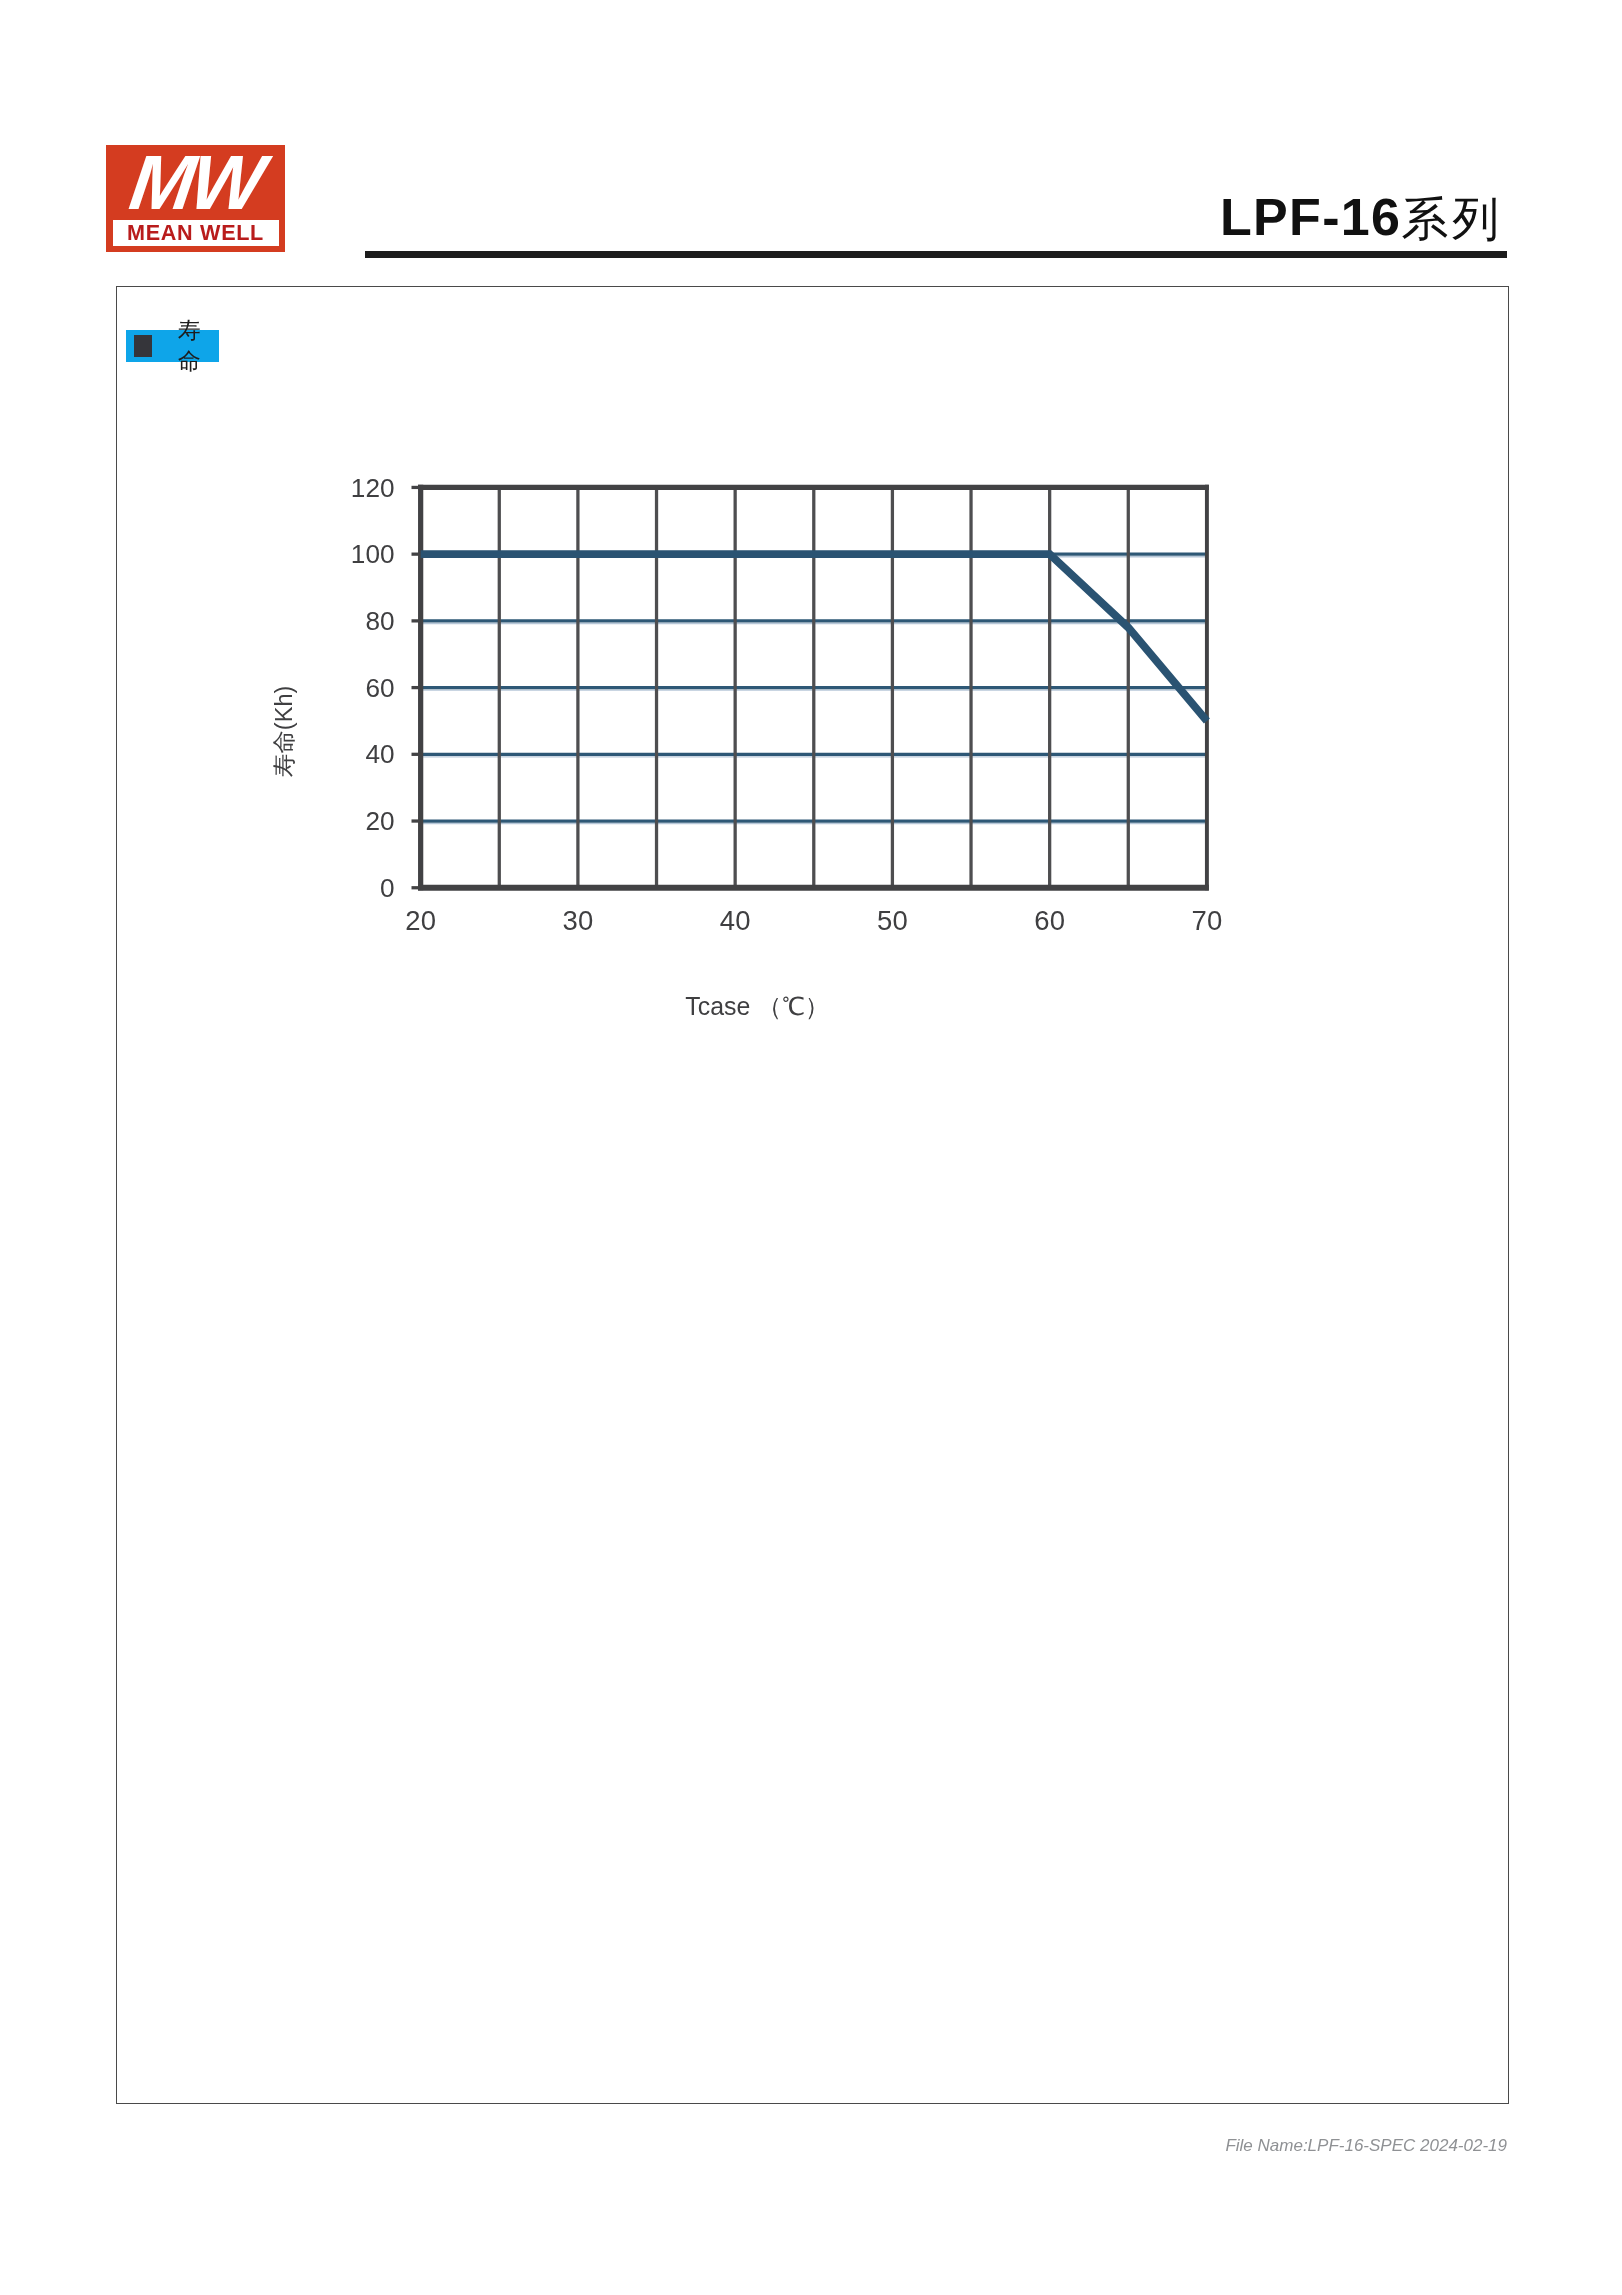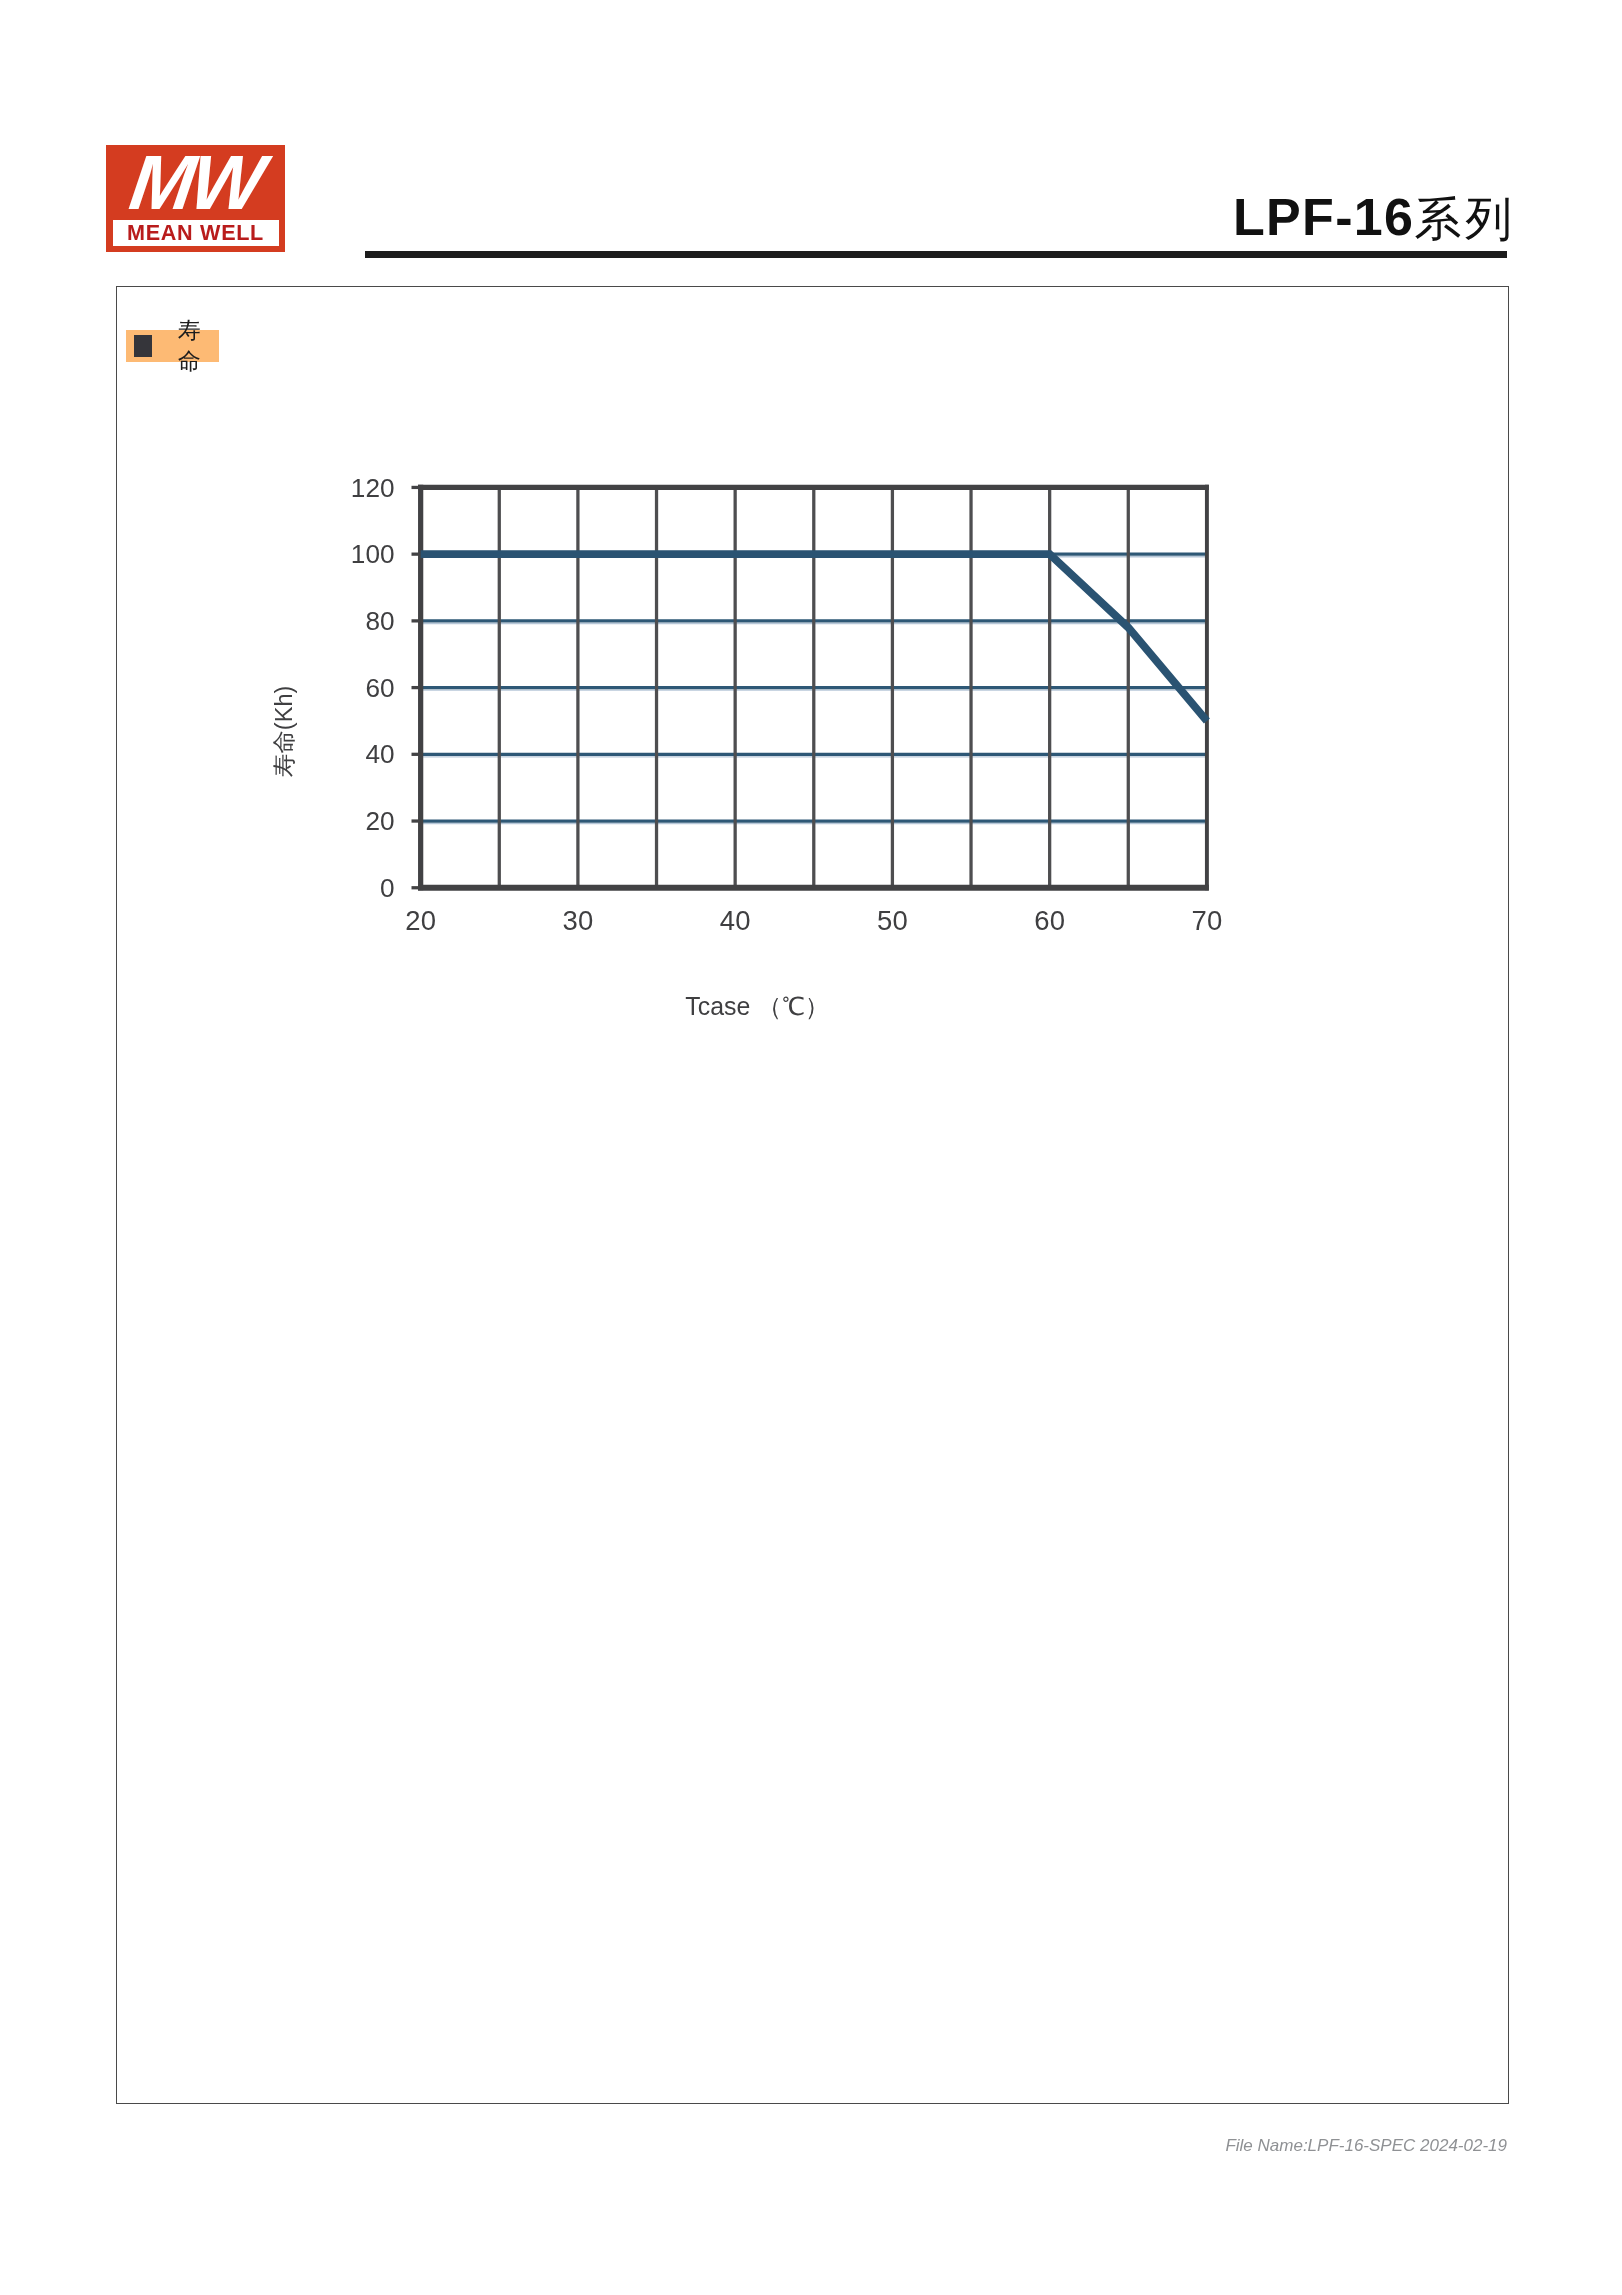--- a/index.html
+++ b/index.html
@@ -8,29 +8,29 @@
 
   
   .logo{position:absolute;left:106px;top:145px;width:179px;height:107px;background:#D43C20;}
   .logo-mw{position:absolute;left:0;top:1.3px;width:100%;height:73px;display:flex;align-items:center;justify-content:center;
            color:#ffffff;font-style:italic;font-weight:700;font-size:77px;line-height:1;
            transform:skewX(-8deg);letter-spacing:-3.9px;}
   .logo-strip{position:absolute;left:6.5px;right:6.5px;bottom:5.9px;height:26px;background:#ffffff;
               display:flex;align-items:center;justify-content:center;
               color:#b91c1c;font-weight:700;font-size:21.6px;letter-spacing:0.7px;}
   .doc-title{position:absolute;left:365px;top:194px;font-size:48px;line-height:1;letter-spacing:3.3px;color:#111;}
-  .series-title{position:absolute;right:107px;top:191px;font-size:47px;line-height:1;color:#111;white-space:nowrap;}
+  .series-title{position:absolute;right:120px;top:191px;font-size:47px;line-height:1;color:#111;white-space:nowrap;}
   .series-title .model{font-weight:700;font-size:52px;letter-spacing:1.3px;}
   .series-title .suffix{letter-spacing:3.9px;}
   .header-rule{position:absolute;left:365px;top:251px;width:1142px;height:6.5px;background:#1c1c1c;}
 
   
   .content-box{position:absolute;left:116px;top:286px;width:1391px;height:1816px;
                border:1.3px solid #4a4a4a;background:#ffffff;}
-  .section-badge{position:absolute;left:8.5px;top:43px;width:93px;height:32px;background:#fdba74;
+  .section-badge{position:absolute;left:8.5px;top:43px;width:93px;height:32px;background:#0ea5e9;
                  display:flex;align-items:center;gap:26px;padding-left:8.5px;box-sizing:border-box;}
   .section-badge .sq{width:21.6px;height:21.6px;background:#35353a;}
   .section-badge .txt{font-size:23px;color:#1d1d1d;letter-spacing:2px;}
 
   
   .chart-svg{position:absolute;left:229px;top:425px;}
 
   
   .footer-note{position:absolute;right:116px;top:2136px;font-size:17px;font-style:italic;color:#8f9194;}
 </style>

